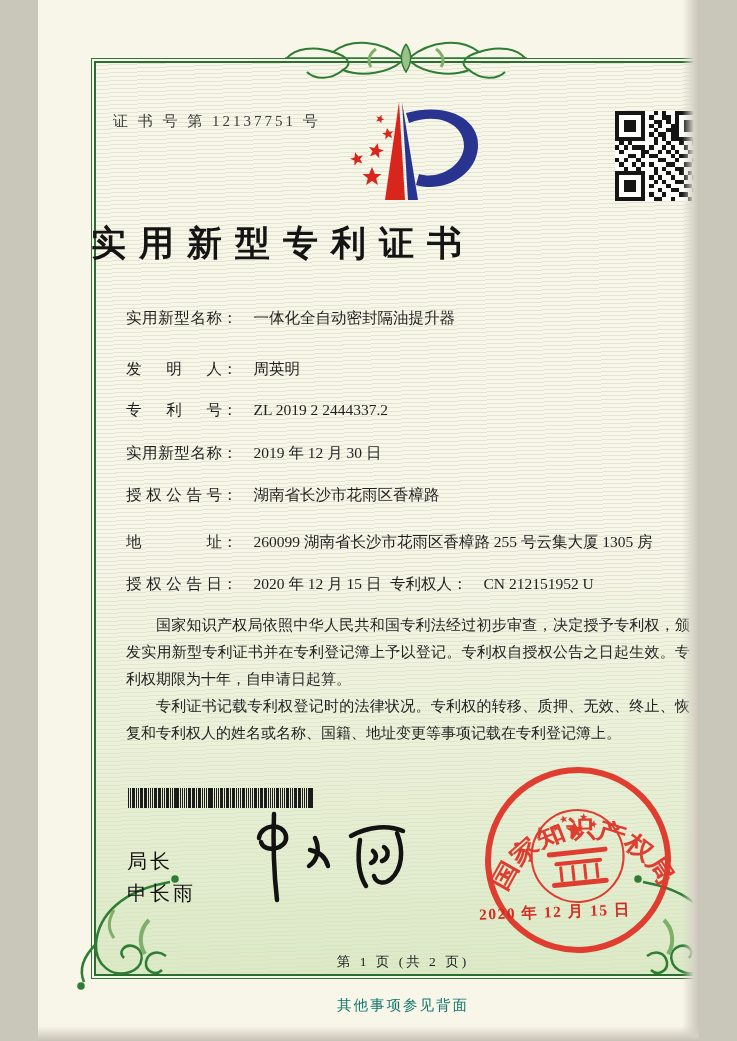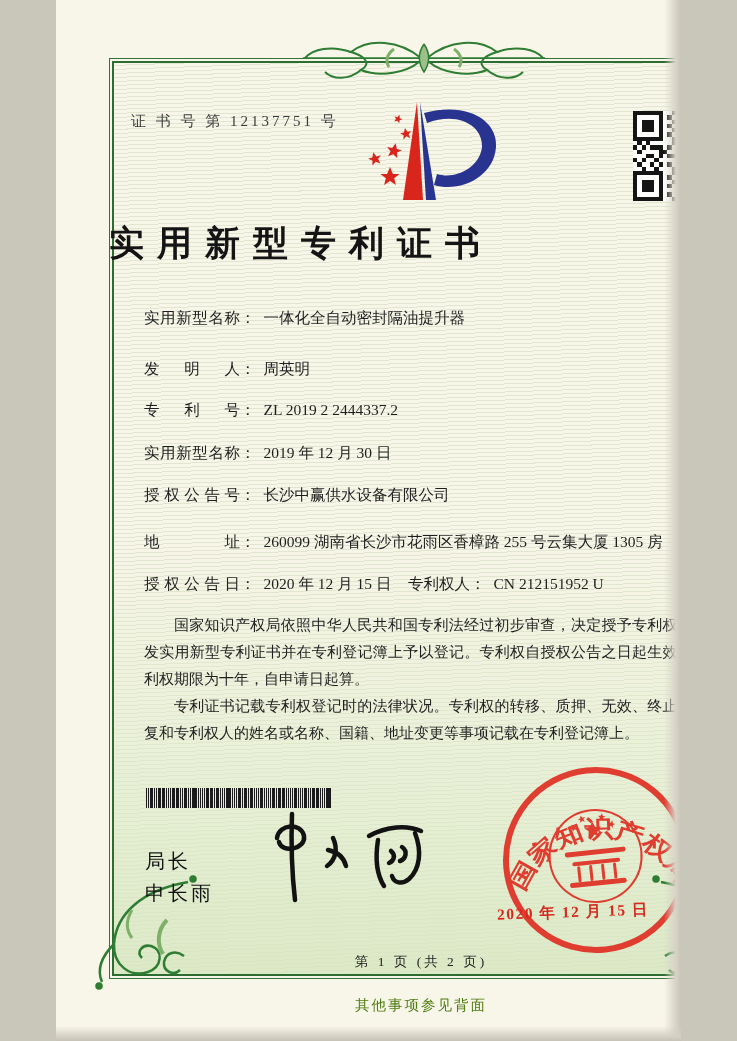--- a/index.html
+++ b/index.html
@@ -1,17 +1,17 @@
 <!DOCTYPE html>
 <html><head>
 <meta charset="utf-8">
 <style>
   html,body{margin:0;padding:0;background:#c9c6ba;}
   .page{position:relative;width:625px;height:1041px;margin:0 auto;background:#f8f5e9;overflow:hidden;
-        font-family:"Liberation Serif","DejaVu Serif",serif;color:#222;}
+        font-family:"Liberation Serif","DejaVu Serif",serif;color:#222;padding-left:36px;}
   .scan-edge-right{position:absolute;top:0;right:0;width:17px;height:100%;
         background:linear-gradient(to right,rgba(243,240,226,0),#d7d4c7 70%,#c8c5b8);}
   .scan-edge-bottom{position:absolute;left:0;bottom:0;width:100%;height:15px;
         background:linear-gradient(to bottom,rgba(243,240,226,0),#d5d2c5 70%,#c6c3b6);}
   .frame{position:absolute;left:53px;top:58px;width:624px;height:919px;border:1px solid #33713a;}
   .frame::before{content:"";position:absolute;inset:2px;border:2px solid #2c6e31;}
   .guilloche{position:absolute;left:56px;top:61px;width:618px;height:913px;
         background:
           linear-gradient(to bottom, rgba(232,240,218,0) 0%, rgba(232,240,218,0) 52%, rgba(223,236,202,0.45) 72%, rgba(213,230,190,0.8) 100%),
           repeating-linear-gradient(178deg, rgba(130,170,105,0.20) 0 1px, rgba(255,255,255,0) 1px 4px);}
@@ -20,39 +20,39 @@
   .flourish-bl{left:16px;top:870px;}
   .flourish-br{left:586px;top:870px;transform:scaleX(-1);}
   .cert-no{position:absolute;left:75px;top:112px;font-size:15px;letter-spacing:3px;color:#3c3c3c;}
   .logo{position:absolute;left:292px;top:97px;width:160px;height:110px;}
   .qr{position:absolute;left:577px;top:111px;width:90px;height:90px;}
   .title{position:absolute;left:53px;top:220px;width:624px;text-align:left;
          font-size:35px;font-weight:bold;letter-spacing:13px;color:#141414;}
   .frow{position:absolute;left:88px;font-size:15.5px;white-space:nowrap;color:#1f1f1f;}
   .flabel{display:inline-block;width:96px;text-align:justify;text-align-last:justify;}
   .fcolon{display:inline-block;}
-  .fval{margin-left:8px;}
+  .fval{margin-left:16px;}
   .frow2{left:352px;}
   .paras{position:absolute;left:88px;top:612px;width:564px;font-size:15px;line-height:1.8;
          color:#1f1f1f;font-style:oblique 8deg;}
   .paras p{margin:0;text-indent:2em;text-align:justify;}
   .barcode{position:absolute;left:90px;top:788px;width:186px;height:20px;
         background:
           repeating-linear-gradient(90deg,#1b1b1b 0 1px,rgba(0,0,0,0) 1px 2px),
           repeating-linear-gradient(90deg,rgba(0,0,0,0) 0 5px,#1b1b1b 5px 7px,rgba(0,0,0,0) 7px 11px),
           repeating-linear-gradient(90deg,rgba(0,0,0,0) 0 13px,#1b1b1b 13px 15px,rgba(0,0,0,0) 15px 17px);}
   .duty{position:absolute;left:89px;top:845px;font-size:20px;line-height:32px;letter-spacing:3px;color:#141414;}
   .signature{position:absolute;left:193px;top:806px;width:190px;height:102px;}
   .seal{position:absolute;left:440px;top:760px;width:200px;height:200px;transform:rotate(-6deg);opacity:0.92;}
   .seal-date{position:absolute;left:441px;top:902px;font-size:15.5px;letter-spacing:1.5px;
         color:#d42b1f;transform:rotate(-2deg);font-weight:bold;}
   .page-info{position:absolute;left:53px;top:953px;width:624px;text-align:center;
         font-size:13.5px;letter-spacing:3px;color:#242424;}
   .back-note{position:absolute;left:53px;top:996px;width:624px;text-align:center;
-        font-size:14.5px;letter-spacing:2px;color:#4d7c0f;font-style:oblique 8deg;}
+        font-size:14.5px;letter-spacing:2px;color:#0f766e;font-style:oblique 8deg;}
 </style>
 </head>
 <body>
 
 <div class="page">
 
   <svg width="0" height="0" style="position:absolute" aria-hidden="true">
     <defs>
       <polygon id="star" points="0,-1 0.294,-0.309 0.951,-0.309 0.419,0.118 0.588,0.809 0,0.4 -0.588,0.809 -0.419,0.118 -0.951,-0.309 -0.294,-0.309"></polygon>
     </defs>
@@ -148,21 +148,21 @@
   <div class="frow" style="top:359px">
     <span class="flabel">发明人</span><span class="fcolon">：</span><span class="fval">周英明</span>
   </div>
   <div class="frow" style="top:400px">
     <span class="flabel">专利号</span><span class="fcolon">：</span><span class="fval">ZL 2019 2 2444337.2</span>
   </div>
   <div class="frow" style="top:443px">
     <span class="flabel">实用新型名称</span><span class="fcolon">：</span><span class="fval">2019 年 12 月 30 日</span>
   </div>
   <div class="frow" style="top:485px">
-    <span class="flabel">授权公告号</span><span class="fcolon">：</span><span class="fval">长沙中赢供水设备有限公司</span>
+    <span class="flabel">授权公告号</span><span class="fcolon">：</span><span class="fval">湖南省长沙市花雨区香樟路</span>
   </div>
   <div class="frow" style="top:532px">
     <span class="flabel">地址</span><span class="fcolon">：</span><span class="fval">260099 湖南省长沙市花雨区香樟路 255 号云集大厦 1305 房</span>
   </div>
   <div class="frow" style="top:574px">
     <span class="flabel">授权公告日</span><span class="fcolon">：</span><span class="fval">2020 年 12 月 15 日</span>
   </div>
   <div class="frow frow2" style="top:574px">
     <span>专利权人</span><span class="fcolon">：</span><span class="fval">CN 212151952 U</span>
   </div>

